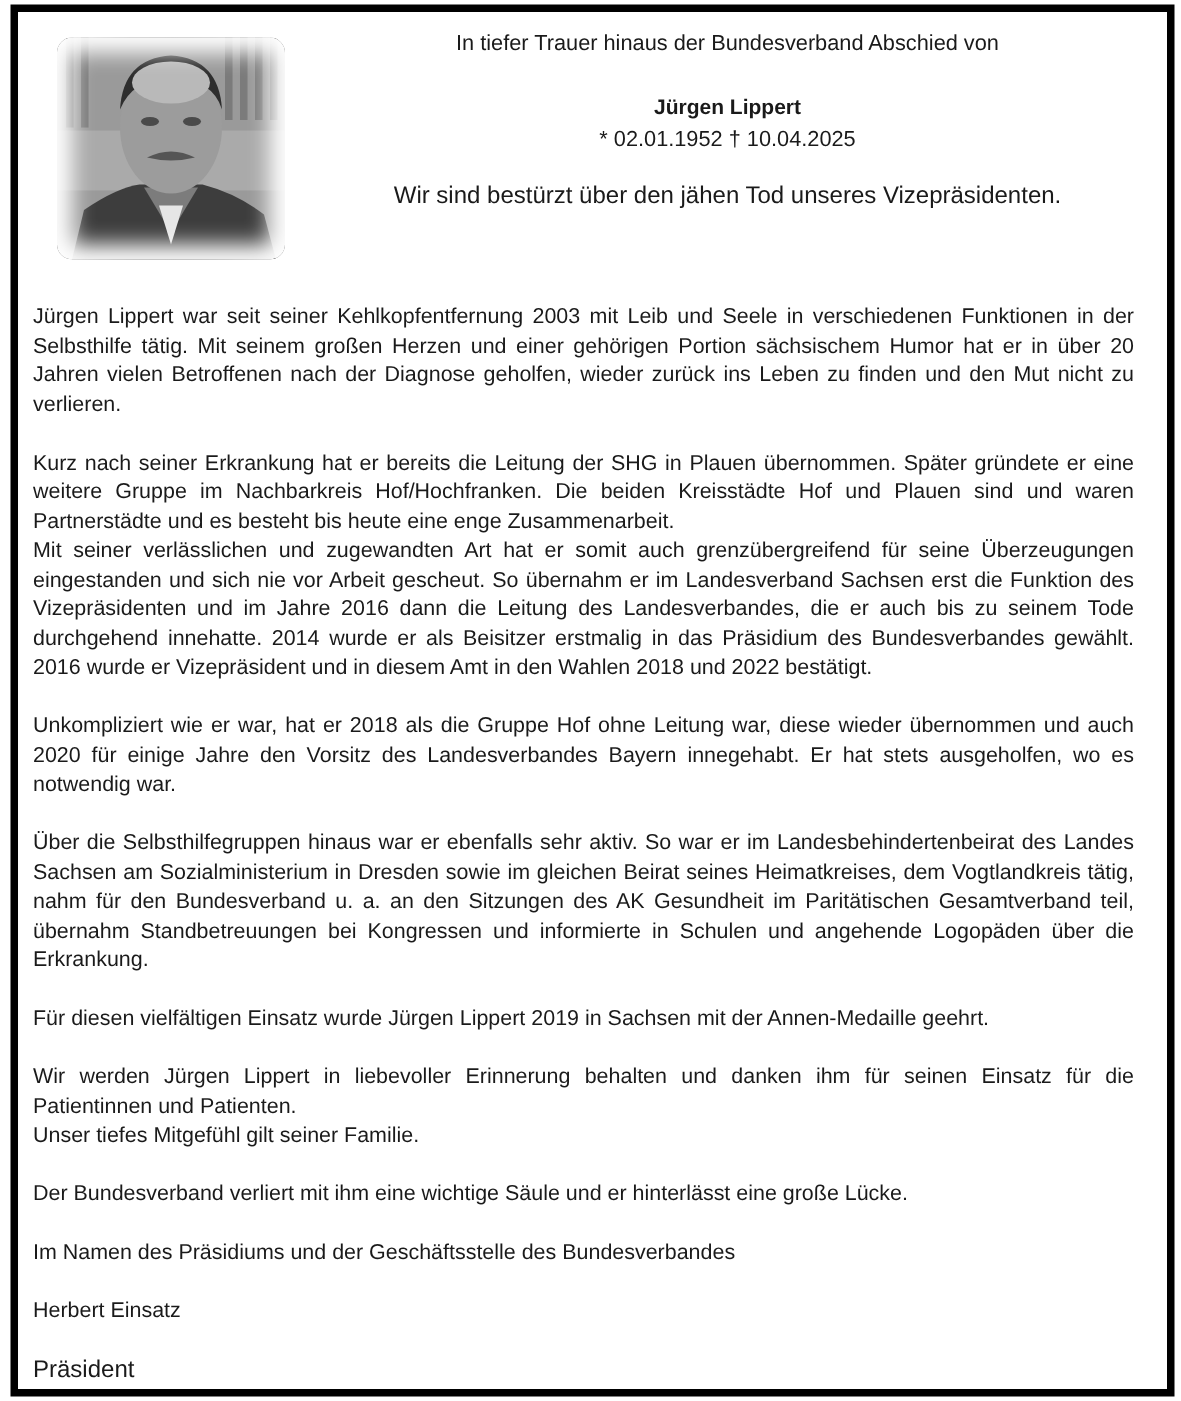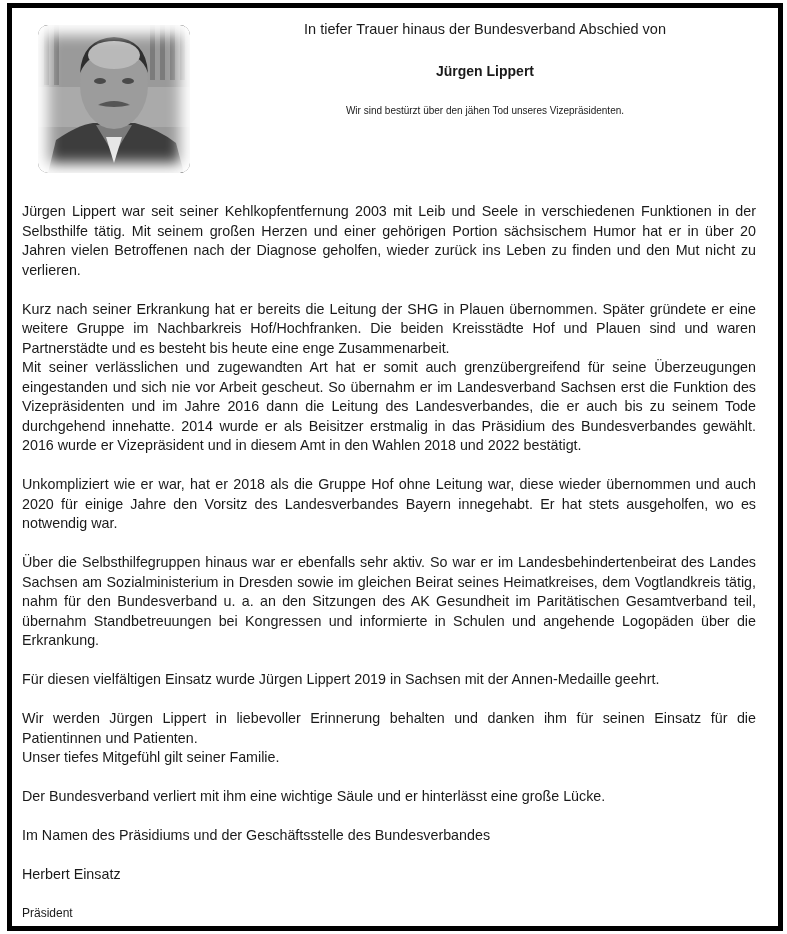--- a/index.html
+++ b/index.html
@@ -11,27 +11,27 @@
            border-radius: 10px; overflow: hidden;
            background: radial-gradient(ellipse at 50% 50%, #8a8a8a 0%, #7a7a7a 45%, #a9a9a9 75%, #ffffff 100%);
            filter: blur(0.2px); }
   .photo svg { width: 100%; height: 100%; display: block; }
   .photo-fade { position: absolute; inset: 0;
                 box-shadow: inset 0 0 14px 10px #ffffff; border-radius: 10px; }
   .header { position: absolute; left: 230px; top: 20px; width: 510px; text-align: center; }
   .intro { font-size: 14.5px; margin: 0; line-height: 18px; }
   .name { font-size: 14px; font-weight: bold; margin: 22px 0 0 0; line-height: 22px; }
   .dates { font-size: 14.5px; margin: 2px 0 0 0; line-height: 18px; }
-  .headline { font-size: 10px; margin: 20px 0 0 0; line-height: 18px; }
+  .headline { font-size: 16px; margin: 20px 0 0 0; line-height: 18px; }
   .body { position: absolute; left: 22px; top: 202px; width: 734px; font-size: 14.3px;
           line-height: 19.5px; }
   .body p { margin: 0 0 19.5px 0; text-align: justify; }
   .body p.tight { margin-bottom: 0; }
   .sig { margin: 0; line-height: 19.5px; }
-  .sig-title { font-size: 12px; line-height: 19px; margin: 0; }
+  .sig-title { font-size: 16px; line-height: 19px; margin: 0; }
 </style>
 </head>
 <body>
 
 <div class="frame"></div>
 
 <div class="photo" style="left:38px; top:25px;">
   <svg viewBox="0 0 152 148" preserveAspectRatio="none">
     <rect x="0" y="0" width="152" height="148" fill="#9a9a9a"></rect>
     <g fill="#6e6e6e" opacity="0.7">
@@ -52,20 +52,21 @@
     <ellipse cx="62" cy="56" rx="6" ry="3" fill="#4a4a4a"></ellipse>
     <ellipse cx="90" cy="56" rx="6" ry="3" fill="#4a4a4a"></ellipse>
     <path d="M60 80 Q76 72 92 80 Q76 84 60 80 Z" fill="#555"></path>
   </svg>
   <div class="photo-fade"></div>
 </div>
 
 <div class="header">
   <p class="intro">In tiefer Trauer hinaus der Bundesverband Abschied von</p>
   <p class="name">Jürgen Lippert</p>
+  <p class="dates">* 02.01.1952 † 10.04.2025</p>
   <p class="headline">Wir sind bestürzt über den jähen Tod unseres Vizepräsidenten.</p>
 </div>
 
 <div class="body">
   <p>Jürgen Lippert war seit seiner Kehlkopfentfernung 2003 mit Leib und Seele in verschiedenen Funktionen in der Selbsthilfe tätig. Mit seinem großen Herzen und einer gehörigen Portion sächsischem Humor hat er in über 20 Jahren vielen Betroffenen nach der Diagnose geholfen, wieder zurück ins Leben zu finden und den Mut nicht zu verlieren.</p>
   <p class="tight">Kurz nach seiner Erkrankung hat er bereits die Leitung der SHG in Plauen übernommen. Später gründete er eine weitere Gruppe im Nachbarkreis Hof/Hochfranken. Die beiden Kreisstädte Hof und Plauen sind und waren Partnerstädte und es besteht bis heute eine enge Zusammenarbeit.</p>
   <p>Mit seiner verlässlichen und zugewandten Art hat er somit auch grenzübergreifend für seine Überzeugungen eingestanden und sich nie vor Arbeit gescheut. So übernahm er im Landesverband Sachsen erst die Funktion des Vizepräsidenten und im Jahre 2016 dann die Leitung des Landesverbandes, die er auch bis zu seinem Tode durchgehend innehatte. 2014 wurde er als Beisitzer erstmalig in das Präsidium des Bundesverbandes gewählt. 2016 wurde er Vizepräsident und in diesem Amt in den Wahlen 2018 und 2022 bestätigt.</p>
   <p>Unkompliziert wie er war, hat er 2018 als die Gruppe Hof ohne Leitung war, diese wieder übernommen und auch 2020 für einige Jahre den Vorsitz des Landesverbandes Bayern innegehabt. Er hat stets ausgeholfen, wo es notwendig war.</p>
   <p>Über die Selbsthilfegruppen hinaus war er ebenfalls sehr aktiv. So war er im Landesbehindertenbeirat des Landes Sachsen am Sozialministerium in Dresden sowie im gleichen Beirat seines Heimatkreises, dem Vogtlandkreis tätig, nahm für den Bundesverband u. a. an den Sitzungen des AK Gesundheit im Paritätischen Gesamtverband teil, übernahm Standbetreuungen bei Kongressen und informierte in Schulen und angehende Logopäden über die Erkrankung.</p>
   <p>Für diesen vielfältigen Einsatz wurde Jürgen Lippert 2019 in Sachsen mit der Annen-Medaille geehrt.</p>

